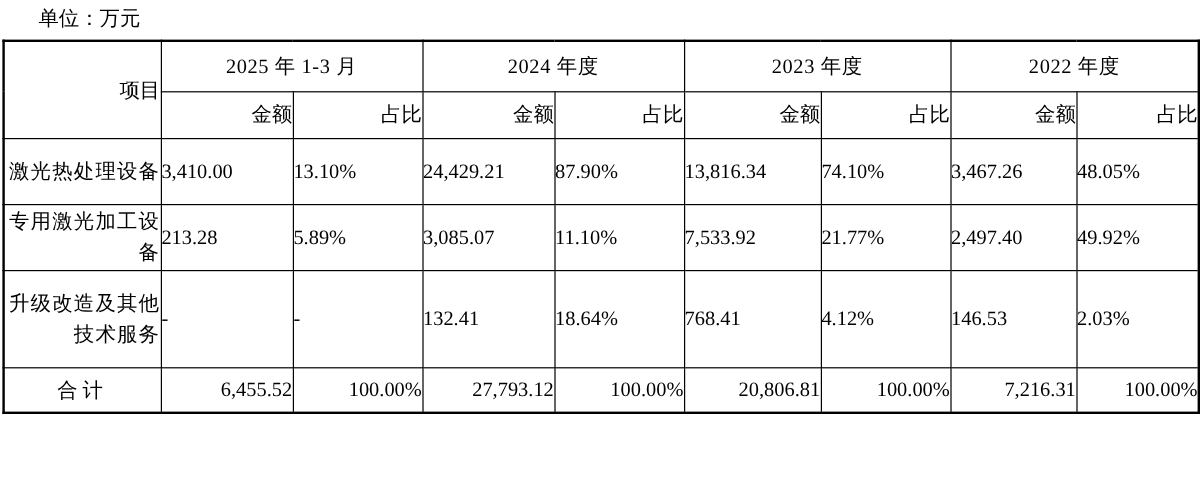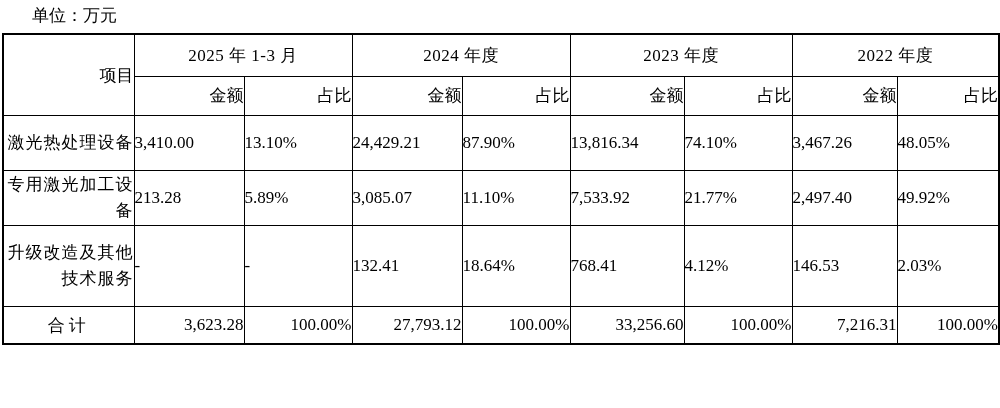--- a/index.html
+++ b/index.html
@@ -164,25 +164,25 @@
         <td class="num">132.41</td>
         <td class="num">18.64%</td>
         <td class="num">768.41</td>
         <td class="num">4.12%</td>
         <td class="num">146.53</td>
         <td class="num">2.03%</td>
       </tr>
 
       <tr class="rtotal">
         <td class="total-label">合计</td>
-        <td class="total-num">3,623.28</td>
+        <td class="total-num">6,455.52</td>
         <td class="total-num">100.00%</td>
         <td class="total-num">27,793.12</td>
         <td class="total-num">100.00%</td>
-        <td class="total-num">33,256.60</td>
+        <td class="total-num">20,806.81</td>
         <td class="total-num">100.00%</td>
         <td class="total-num">7,216.31</td>
         <td class="total-num">100.00%</td>
       </tr>
     </tbody>
   </table>
 
 </div>
 
 </body></html>

